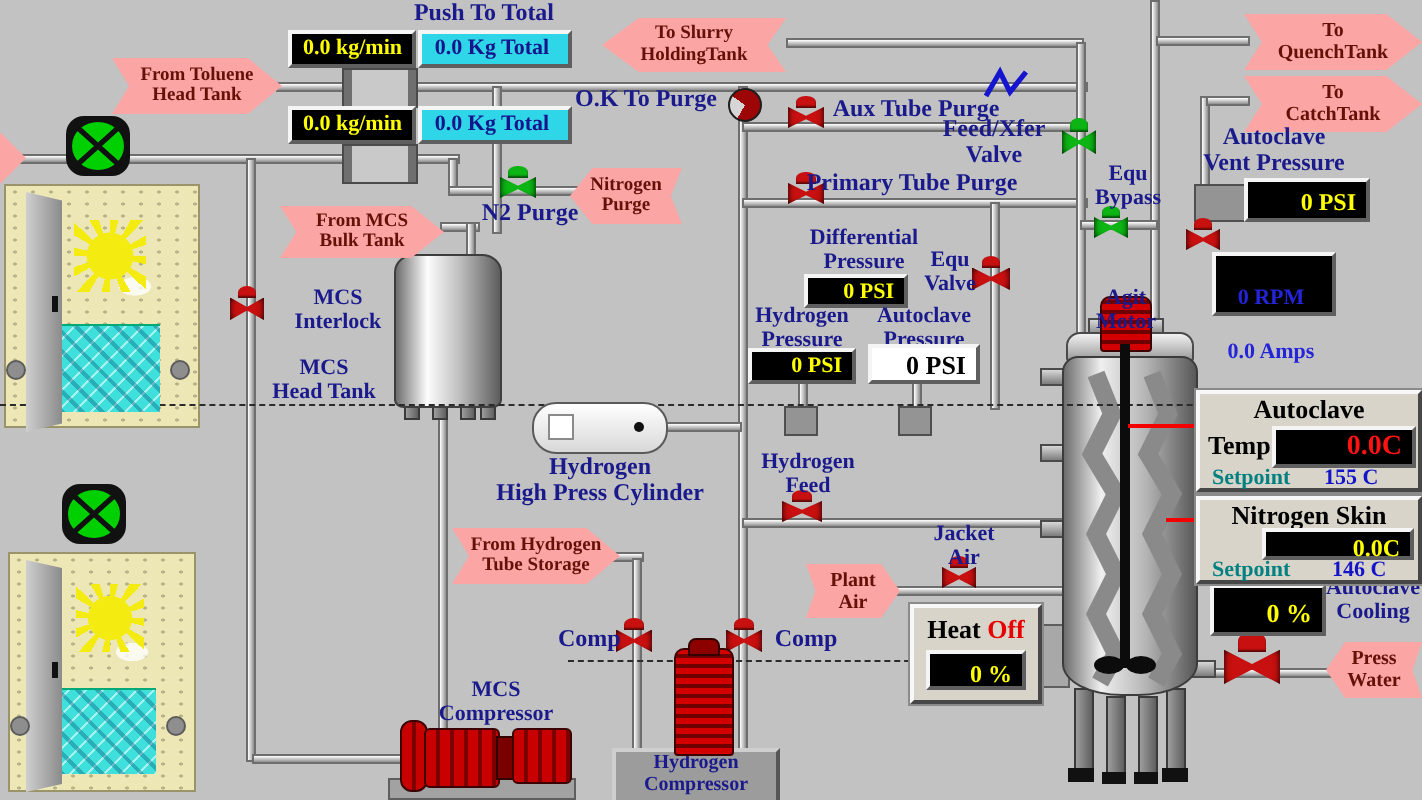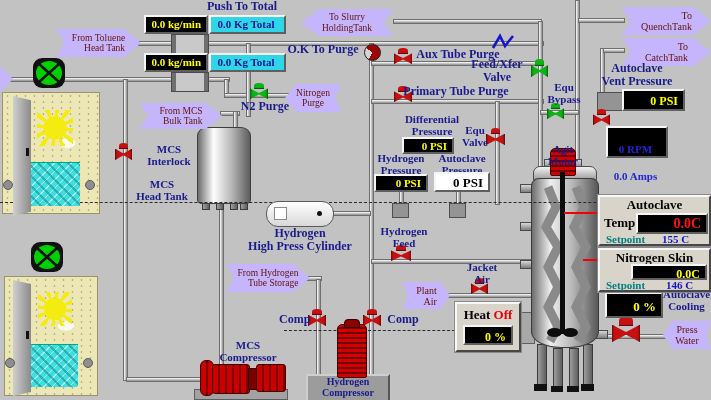--- a/index.html
+++ b/index.html
@@ -15,24 +15,24 @@
   .lbl.s{font-size:10px;}
   
   .disp{background:#000;color:#ffff00;font-weight:bold;font-size:11px;text-align:right;
         padding:1px 5px 0 2px;border:2px solid;border-color:#f5f5f5 #5f5f5f #5f5f5f #f5f5f5;
         box-sizing:border-box;z-index:6;white-space:pre-line;}
   .disp.cyan{background:#2fd6e8;color:#14148c;text-align:center;}
   .disp.white{background:#fff;color:#000;font-size:13px;}
   .disp.blue{color:#2424d8;text-align:center;line-height:1.25;}
   .disp.red{color:#ff1212;font-size:14px;}
   
-  .banner{background:#c4b5fd;color:#641107;font-weight:normal;font-size:9.5px;line-height:1.1;
+  .banner{background:#fca5a5;color:#641107;font-weight:bold;font-size:9.5px;line-height:1.1;
           display:flex;align-items:center;justify-content:center;text-align:center;
           white-space:pre-line;z-index:5;}
-  .ar-r{clip-path:polygon(0 0,80% 0,100% 50%,80% 100%,0 100%,10% 50%);text-align:right;}
+  .ar-r{clip-path:polygon(0 0,80% 0,100% 50%,80% 100%,0 100%,10% 50%);}
   .ar-l{clip-path:polygon(100% 0,20% 0,0 50%,20% 100%,100% 100%,90% 50%);}
   
   .valve{position:absolute;z-index:5;}
   .valve::before{content:"";position:absolute;top:0;left:24%;width:52%;height:38%;
                  background:currentColor;border-radius:50% 50% 0 0;
                  box-shadow:inset 0 -1px 1px rgba(0,0,0,.55);}
   .valve::after{content:"";position:absolute;left:0;right:0;bottom:0;height:66%;background:currentColor;
                 clip-path:polygon(0 0,50% 42%,100% 0,100% 100%,50% 58%,0 100%);
                 box-shadow:inset 0 0 3px #000;}
   .valve.red{color:#c81010;}

